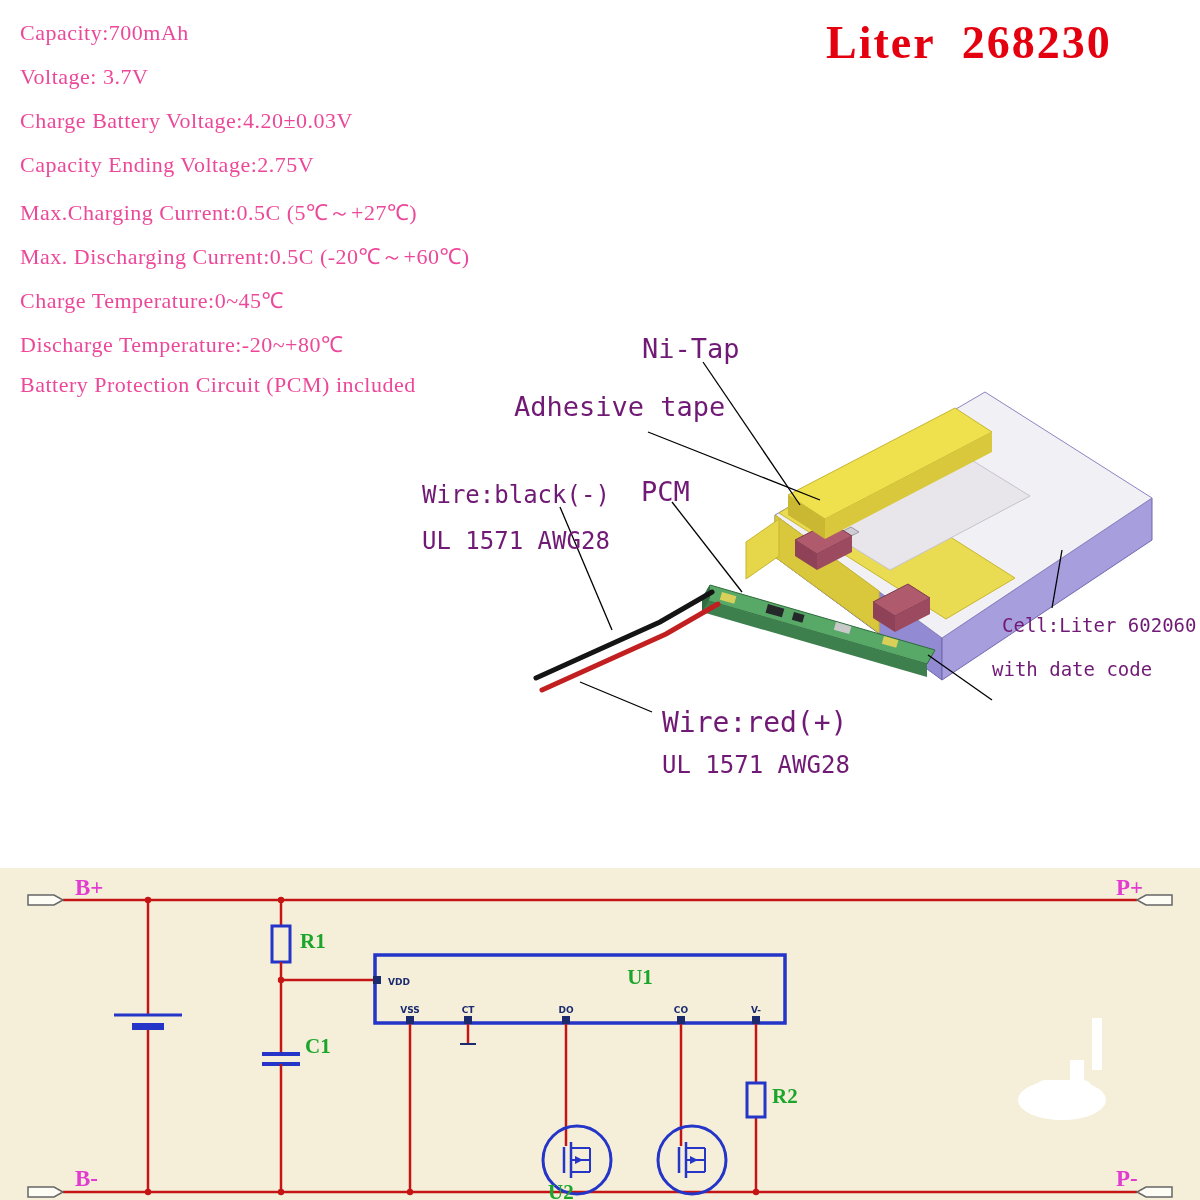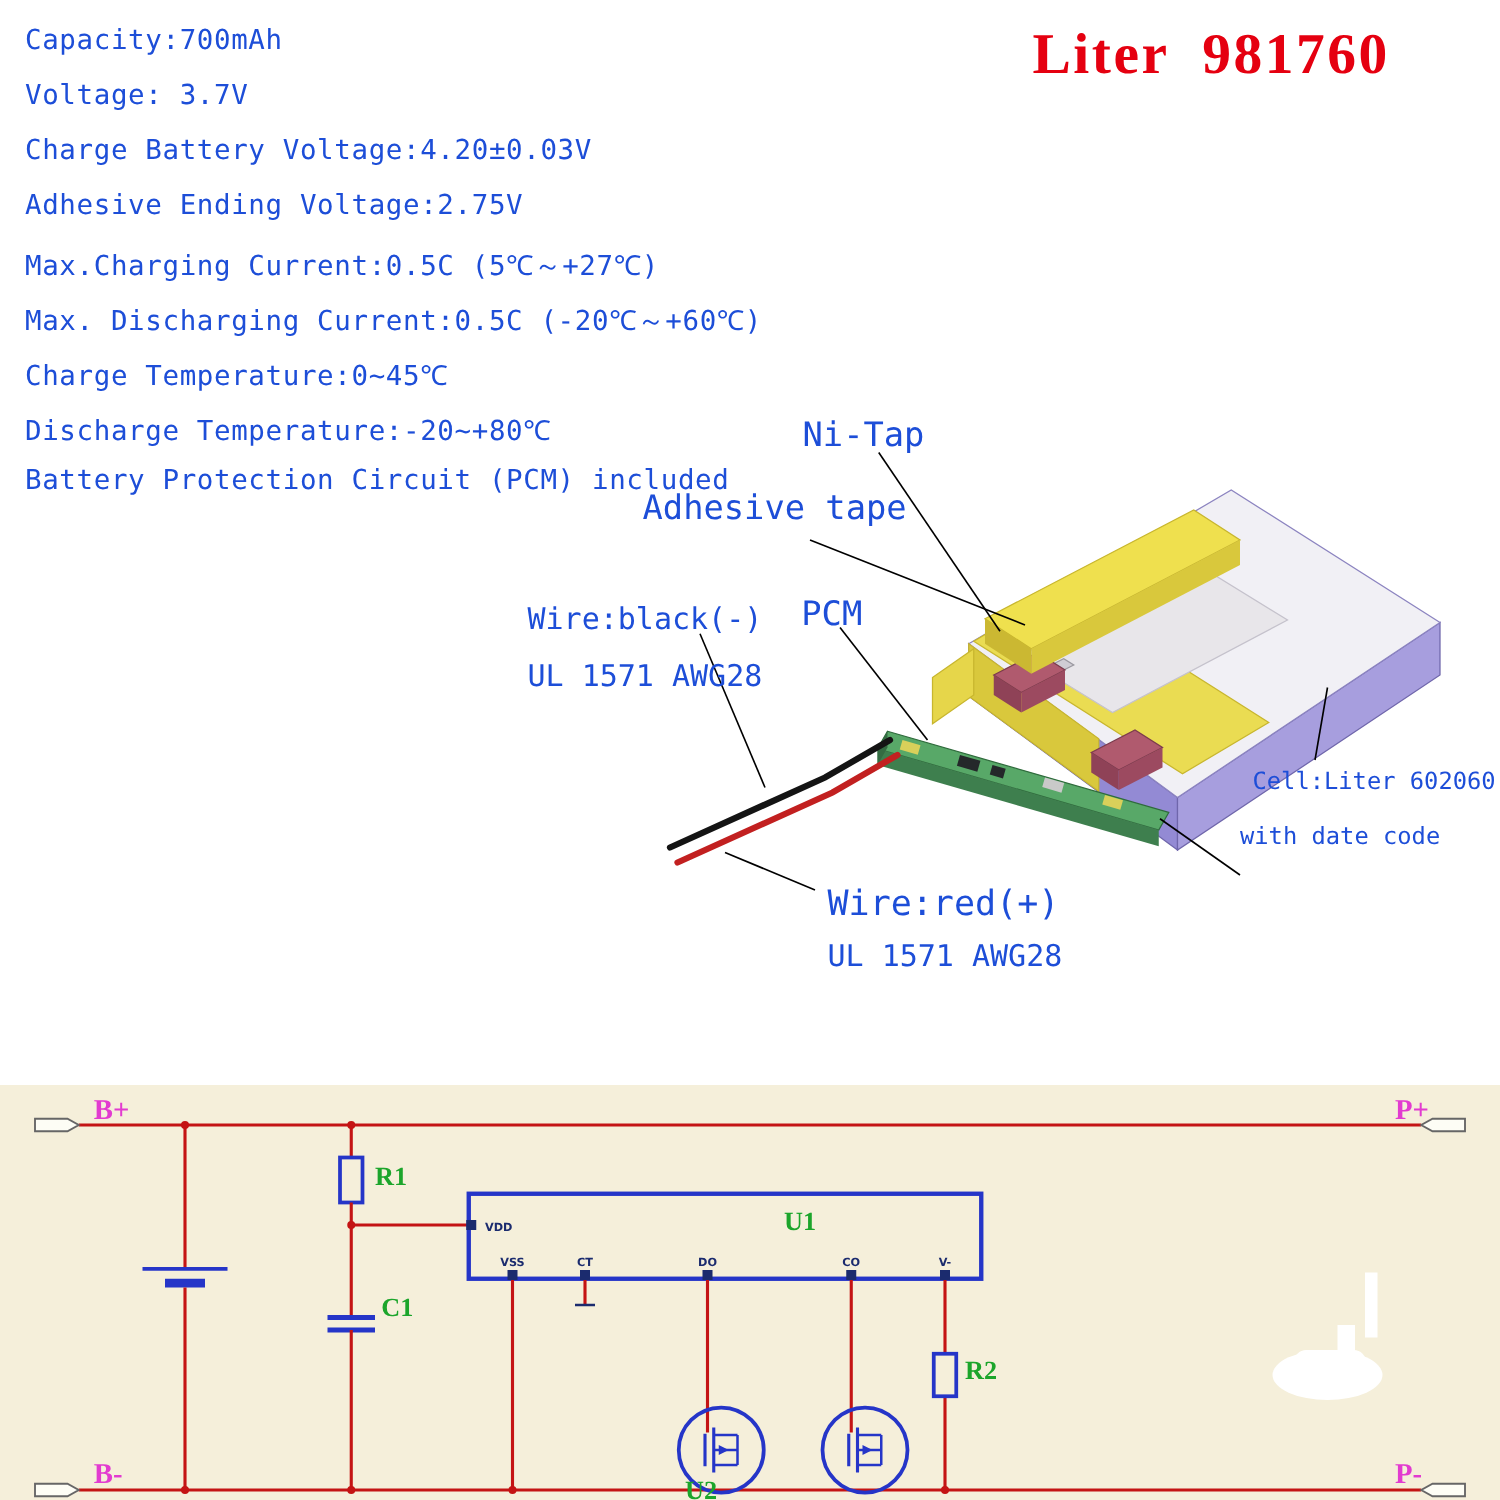--- a/index.html
+++ b/index.html
@@ -1,46 +1,46 @@
 <!DOCTYPE html>
 <html><head>
 <meta charset="utf-8">
 <style>
   html,body{margin:0;padding:0;background:#ffffff;}
   .page{position:relative;width:1200px;height:1200px;background:#ffffff;overflow:hidden;
         font-family:"DejaVu Sans Mono",monospace;}
-  .spec-line{position:absolute;left:20px;color:#1d4ed8;font-size:22px;letter-spacing:.5px;white-space:pre;}
+  .spec-line{position:absolute;left:20px;color:#ec4899;font-size:22px;letter-spacing:.5px;white-space:pre;font-family:Liberation Serif, serif;}
   .title{position:absolute;left:826px;top:16px;margin:0;
          font-family:"Liberation Serif",serif;font-weight:bold;font-size:46px;
          color:#e50010;letter-spacing:2px;white-space:pre;}
-  .diagram-label{position:absolute;color:#1d4ed8;white-space:pre;font-family:"DejaVu Sans Mono",monospace;}
+  .diagram-label{position:absolute;color:#701a75;white-space:pre;font-family:"DejaVu Sans Mono",monospace;}
   .batt-svg{position:absolute;left:0;top:0;}
   .schem-svg{position:absolute;left:0;top:868px;}
   text.lbl-mag{fill:#e23bd0;font-family:"Liberation Serif",serif;font-weight:bold;font-size:23px;}
   text.lbl-grn{fill:#1ca52b;font-family:"Liberation Serif",serif;font-weight:bold;font-size:21px;}
   text.pin-lbl{fill:#1b2b6e;font-family:"DejaVu Sans",sans-serif;font-weight:bold;font-size:9px;}
 </style>
 </head>
 <body>
 
 <div class="page">
 
   <div>
     <div class="spec-line" style="top:20px">Capacity:700mAh</div>
     <div class="spec-line" style="top:64px">Voltage: 3.7V</div>
     <div class="spec-line" style="top:108px">Charge Battery Voltage:4.20±0.03V</div>
-    <div class="spec-line" style="top:152px">Adhesive Ending Voltage:2.75V</div>
+    <div class="spec-line" style="top:152px">Capacity Ending Voltage:2.75V</div>
     <div class="spec-line" style="top:196px">Max.Charging Current:0.5C (5℃～+27℃)</div>
     <div class="spec-line" style="top:240px">Max. Discharging Current:0.5C (-20℃～+60℃)</div>
     <div class="spec-line" style="top:284px">Charge Temperature:0~45℃</div>
     <div class="spec-line" style="top:328px">Discharge Temperature:-20~+80℃</div>
     <div class="spec-line" style="top:372px">Battery Protection Circuit (PCM) included</div>
   </div>
 
-  <h1 class="title">Liter  981760</h1>
+  <h1 class="title">Liter  268230</h1>
 
   <svg class="batt-svg" width="1200" height="868" viewBox="0 0 1200 868">
 
     <g>
       <polygon points="775,515 942,638 942,680 775,557" fill="#938ad4" stroke="#6f66ab" stroke-width="1"></polygon>
       <polygon points="1152,498 942,638 942,680 1152,540" fill="#a79ede" stroke="#6f66ab" stroke-width="1"></polygon>
       <polygon points="775,515 985,392 1152,498 942,638" fill="#f1f0f5" stroke="#8c84c0" stroke-width="1"></polygon>
     </g>
 
     <g>

